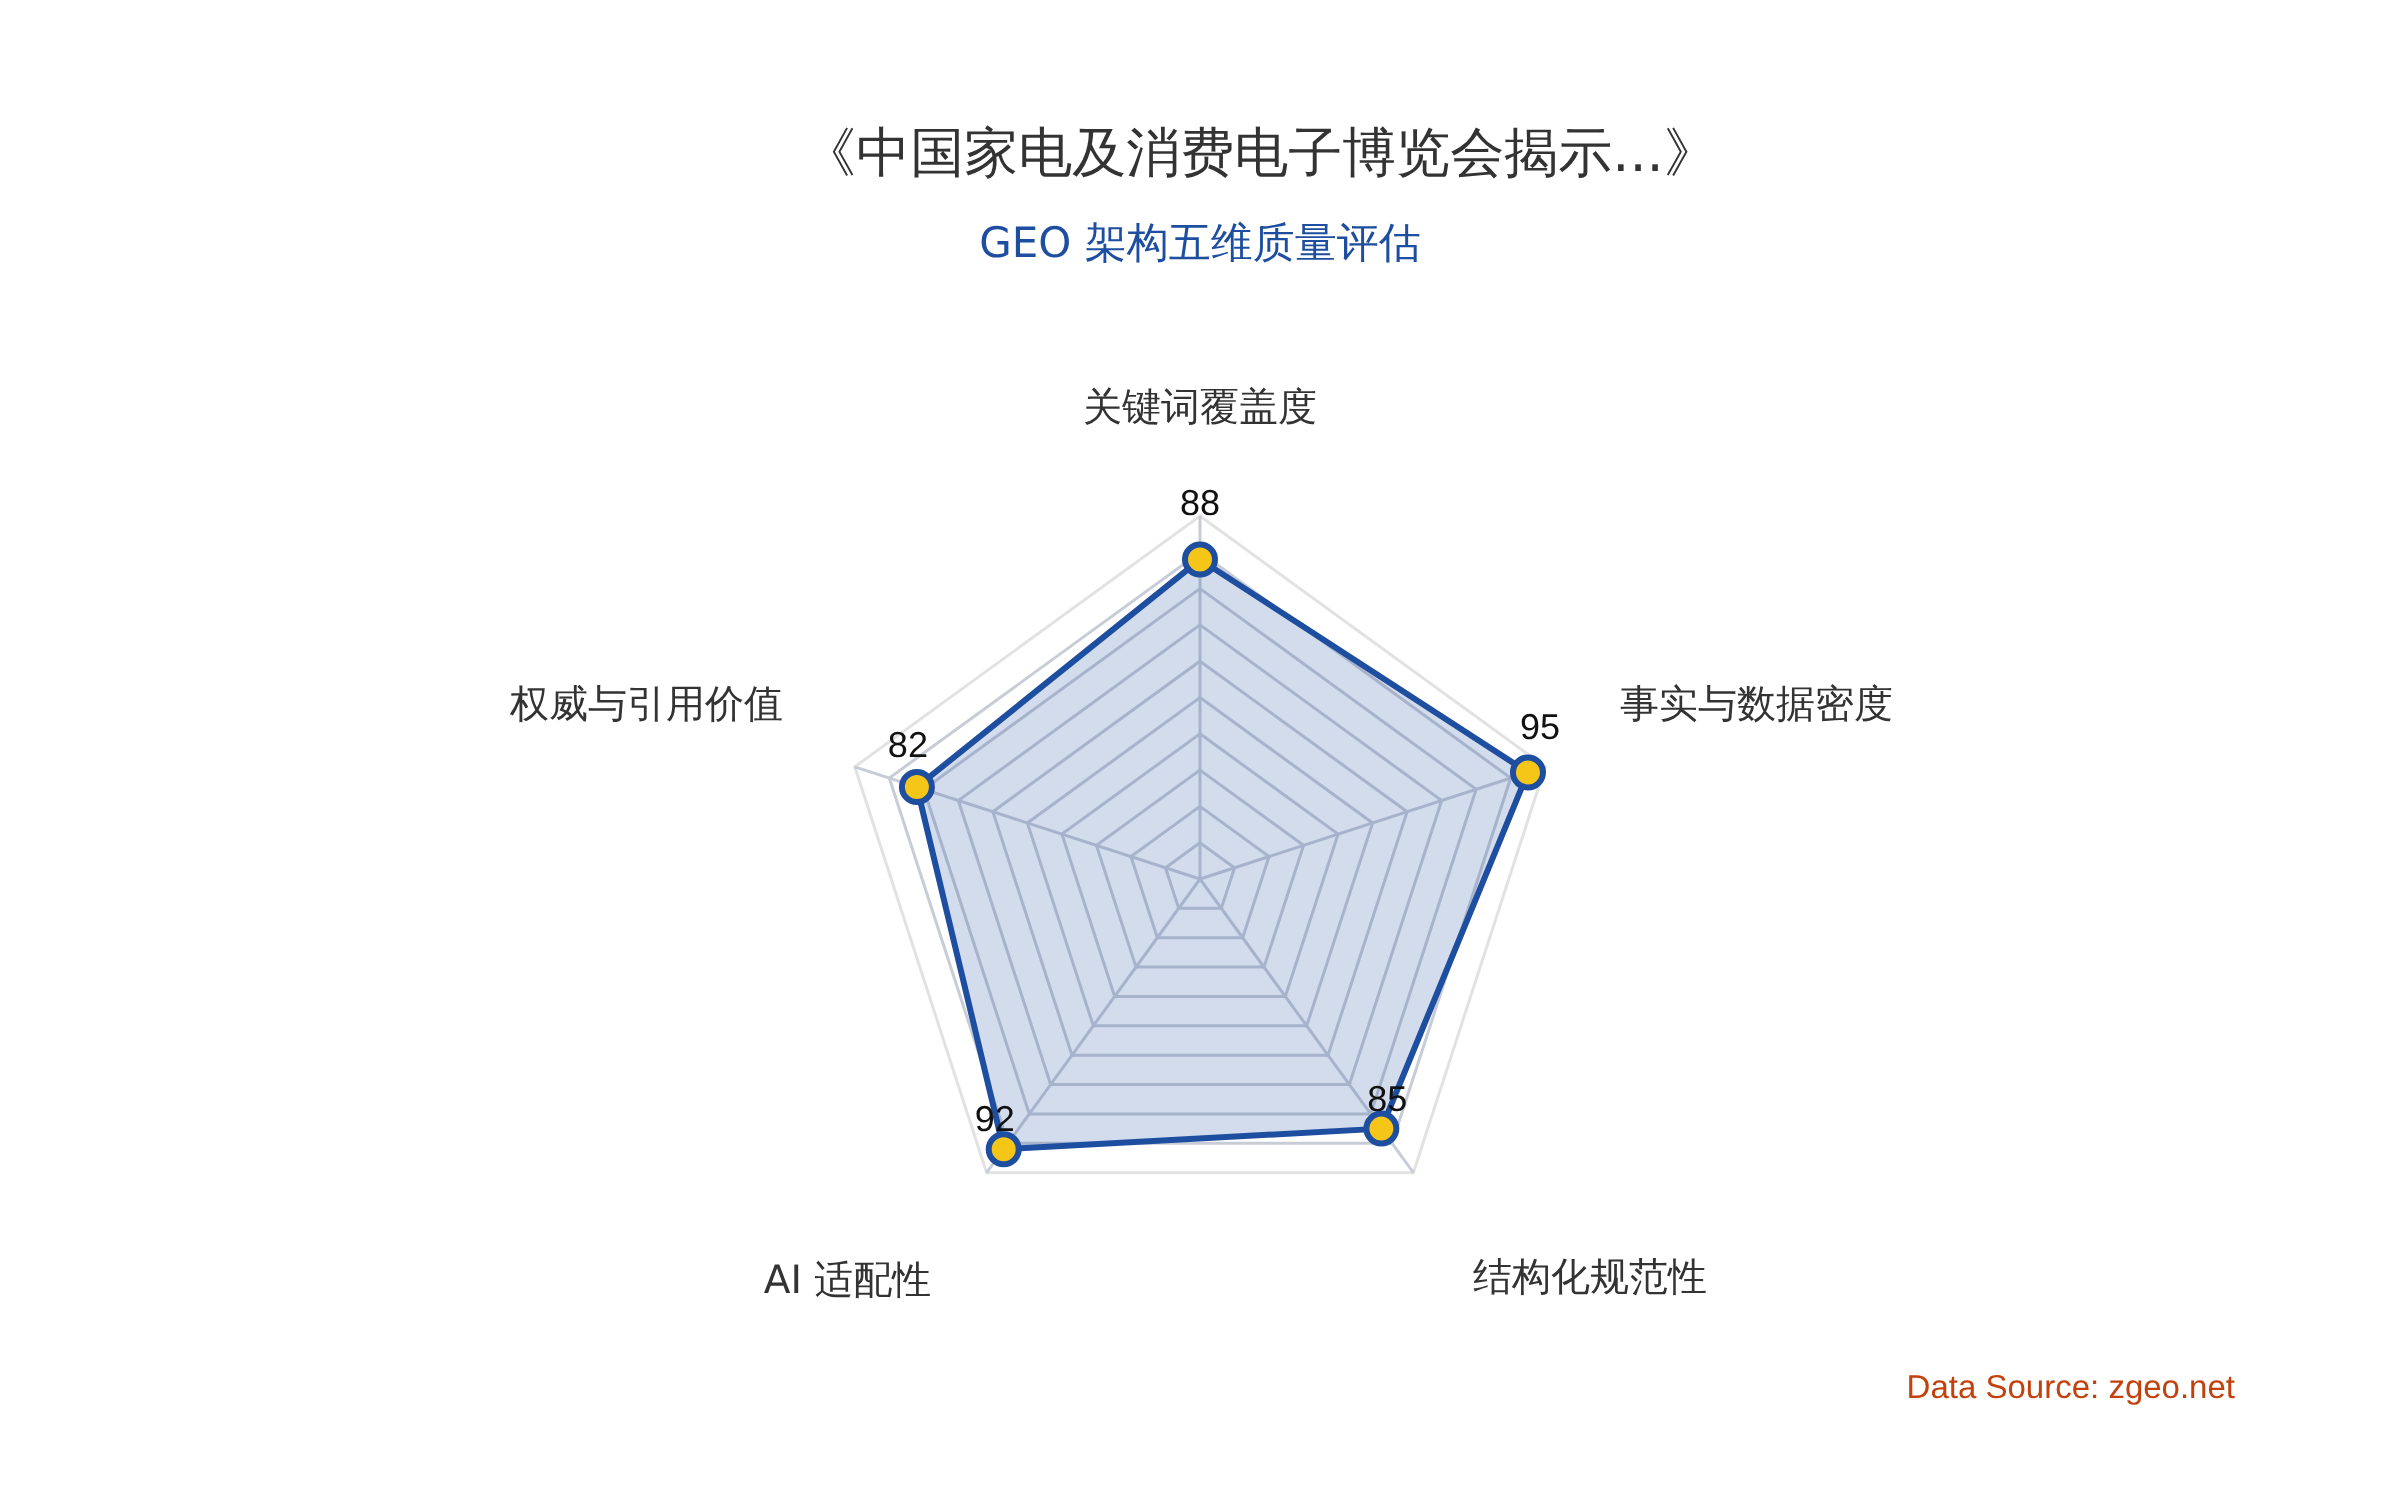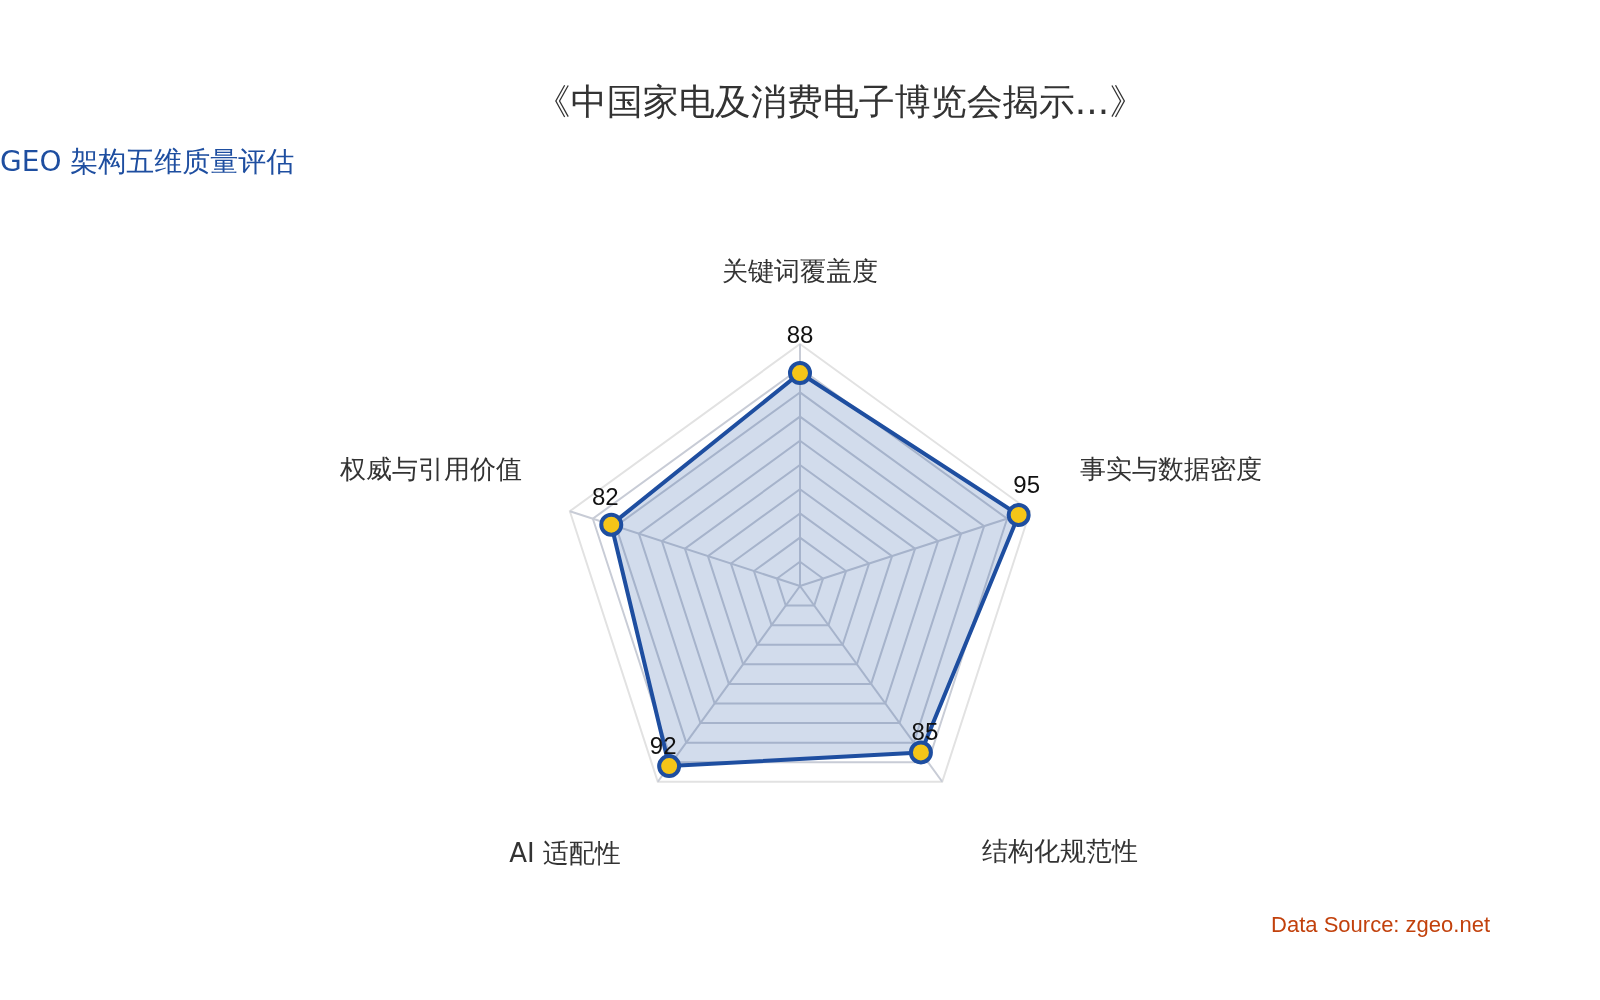--- a/index.html
+++ b/index.html
@@ -1,20 +1,20 @@
 <!DOCTYPE html>
 <html><head>
 <meta charset="utf-8">
 <style>
   html, body { margin: 0; padding: 0; background: #ffffff; }
   body { width: 1600px; height: 1000px; position: relative; overflow: hidden;
          font-family: "DejaVu Sans", "Liberation Sans", sans-serif; }
   .title { position: absolute; left: 0; width: 1600px; top: 78px; text-align: center;
            font-size: 36px; color: #333333; padding-left: 40px; }
-  .subtitle { position: absolute; left: 0; width: 1600px; top: 143px; 
+  .subtitle { position: absolute; left: 0; width: 1600px; top: 143px; text-align: center;
               font-size: 28px; color: #1e4ea0; }
   svg.chart { position: absolute; left: 0; top: 0; }
   .axis-label { font-size: 26px; fill: #333333; font-family: "DejaVu Sans", "Liberation Sans", sans-serif; }
   .value-label { font-size: 24px; fill: #111111; font-family: "Liberation Sans", sans-serif; }
   .source { position: absolute; right: 110px; top: 912px; font-size: 22px; color: #c2410c;
             font-family: "Liberation Sans", sans-serif; }
 </style>
 </head>
 <body>
 

